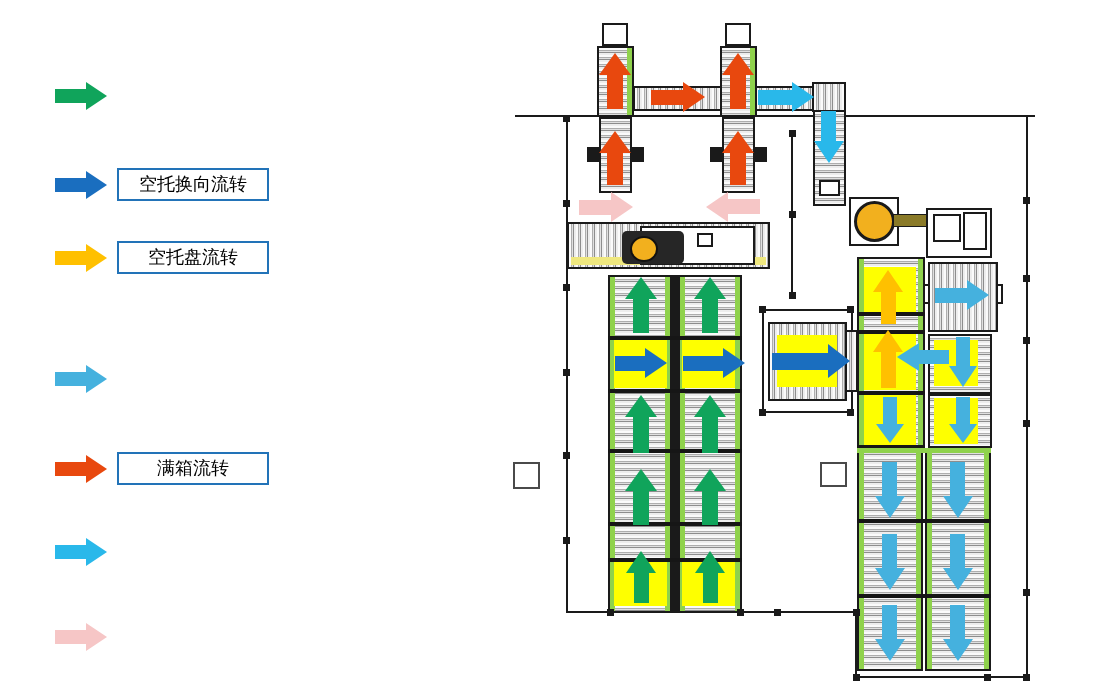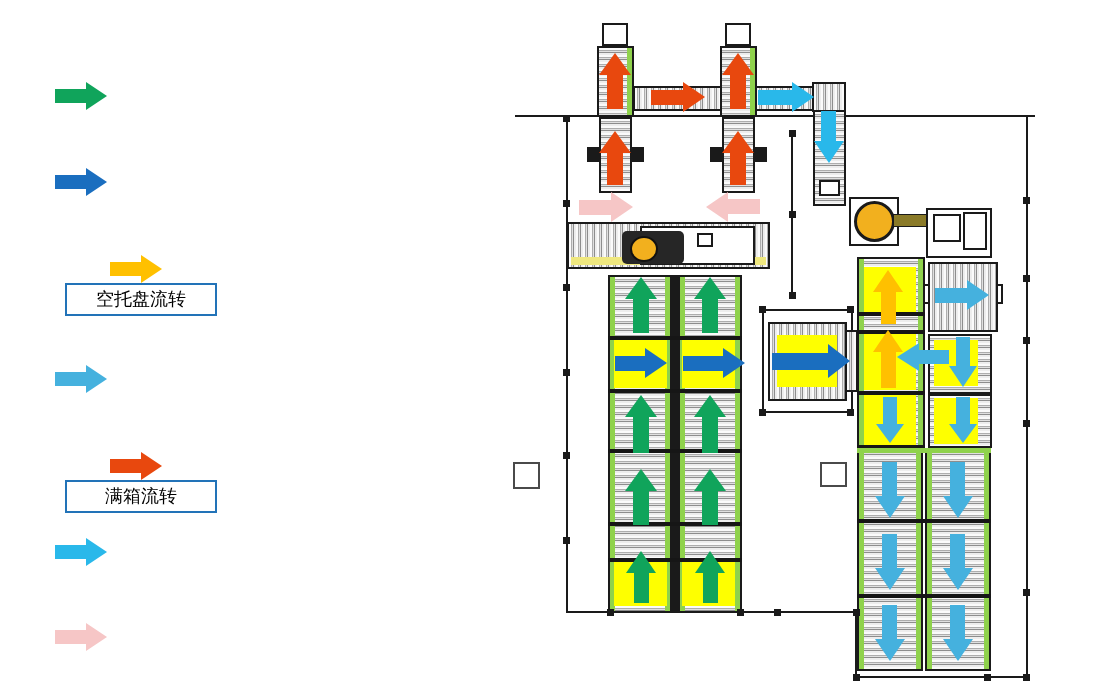--- a/index.html
+++ b/index.html
@@ -43,35 +43,36 @@
         <div class="legend-arrow" style="">
           <div style="flex: 1 1 0%; height: 14px; background: rgb(16, 164, 91);"></div>
           <div style="width: 0px; height: 0px; border-top: 14px solid transparent; border-bottom: 14px solid transparent; border-left: 21px solid rgb(16, 164, 91);"></div>
         </div>
       </div>
       <div class="legend-row" style="top: 168px;">
         <div class="legend-arrow" style="">
           <div style="flex: 1 1 0%; height: 14px; background: rgb(26, 110, 191);"></div>
           <div style="width: 0px; height: 0px; border-top: 14px solid transparent; border-bottom: 14px solid transparent; border-left: 21px solid rgb(26, 110, 191);"></div>
         </div>
-      </div>
-      <div class="legend-row" style="top: 255px; flex-direction: column;">
+        <div class="legend-box" style="border-color: rgb(34, 115, 184);">空托换向流转</div>
+      </div>
+      <div class="legend-row" style="top: 241px;">
         <div class="legend-arrow" style="">
           <div style="flex: 1 1 0%; height: 14px; background: rgb(255, 192, 0);"></div>
           <div style="width: 0px; height: 0px; border-top: 14px solid transparent; border-bottom: 14px solid transparent; border-left: 21px solid rgb(255, 192, 0);"></div>
         </div>
         <div class="legend-box" style="border-color: rgb(34, 115, 184);">空托盘流转</div>
       </div>
       <div class="legend-row" style="top: 365px;">
         <div class="legend-arrow" style="">
           <div style="flex: 1 1 0%; height: 14px; background: rgb(69, 177, 222);"></div>
           <div style="width: 0px; height: 0px; border-top: 14px solid transparent; border-bottom: 14px solid transparent; border-left: 21px solid rgb(69, 177, 222);"></div>
         </div>
       </div>
-      <div class="legend-row" style="top: 452px; flex-direction: column;">
+      <div class="legend-row" style="top: 452px;">
         <div class="legend-arrow" style="">
           <div style="flex: 1 1 0%; height: 14px; background: rgb(232, 72, 14);"></div>
           <div style="width: 0px; height: 0px; border-top: 14px solid transparent; border-bottom: 14px solid transparent; border-left: 21px solid rgb(232, 72, 14);"></div>
         </div>
         <div class="legend-box" style="border-color: rgb(34, 115, 184);">满箱流转</div>
       </div>
       <div class="legend-row" style="top: 538px;">
         <div class="legend-arrow" style="">
           <div style="flex: 1 1 0%; height: 14px; background: rgb(41, 184, 234);"></div>
           <div style="width: 0px; height: 0px; border-top: 14px solid transparent; border-bottom: 14px solid transparent; border-left: 21px solid rgb(41, 184, 234);"></div>

